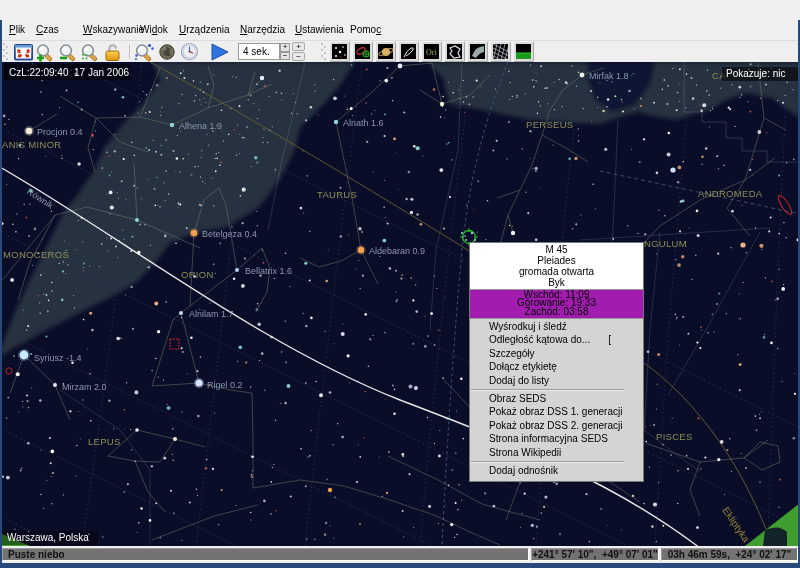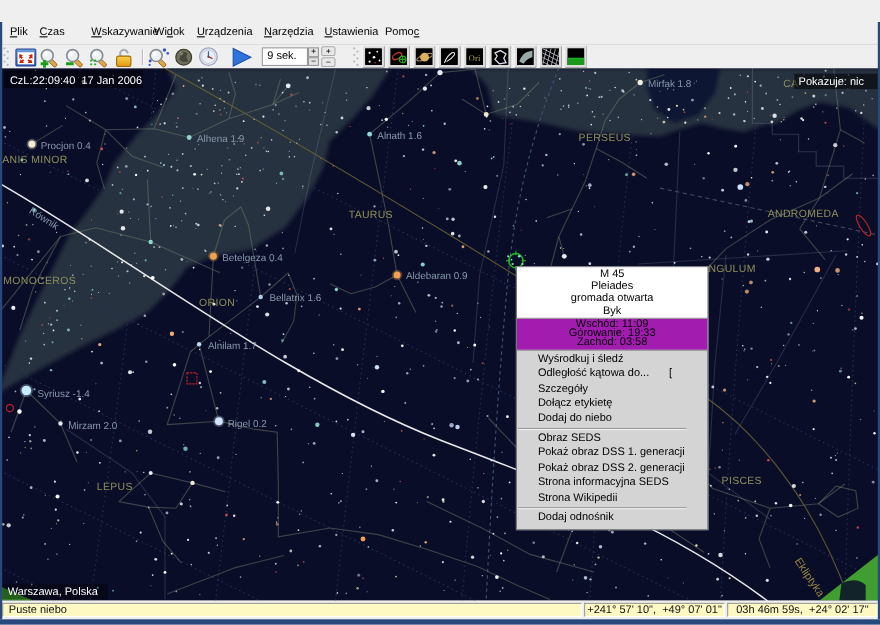--- a/index.html
+++ b/index.html
@@ -12,23 +12,23 @@
 #title { position:absolute; left:0; width:766px; top:3px; text-align:center;
   font-size:11px; font-weight:bold; color:#fff; text-shadow:1px 1px 1px rgba(0,0,30,.5); }
 .wbtn { position:absolute; top:3px; width:14px; height:14px; border-radius:3px;
   background:linear-gradient(to bottom,#a8c8ec,#6e9cd4);
   border:1px solid #35578a; }
 .wbtn svg { position:absolute; left:1px; top:1px; }
 #menubar { top:20px; height:21px; background:#efefef; border-bottom:1px solid #dcdcdc;padding-left:21px; }
 .mi { position:absolute; top:4px; font-size:10px; color:#000; }
 #toolbar { top:41px; height:21px; background:#efefef; }
 #statusbar { top:546px; height:17px; background:#efefef; }
-.spanel { position:absolute; top:2px; height:13px; background:#fef9c3;
+.spanel { position:absolute; top:2px; height:13px; background:#737373;
   border:1px solid #fff; border-top-color:#9b9b9b; border-left-color:#9b9b9b;
-  font-size:10px; color:#111; line-height:11px; }
+  font-size:10px; color:#111; line-height:11px;font-weight:bold; }
 .dkbtn { position:absolute; top:0px; width:21px; height:21px; background:#dcdcdc;
   border:1px solid #a8a8a8; border-top-color:#f5f5f5; border-left-color:#f5f5f5; border-radius:2px; }
 .dkbtn .ic { position:absolute; left:2px; top:2px; width:15px; height:15px; background:#000; }
 #borders div { position:absolute; background:#27497c; }
 #ctx { position:absolute; left:469px; top:242px; width:175px;
   border:1px solid #76797c; background:#d4d4d4; font-size:10px; color:#000; }
 #ctx .hdr { background:#fff; text-align:center; padding:1px 0 0.5px 0; line-height:11px; }
 #ctx .rise { background:#a21caf; text-align:center; font-size:10px; line-height:8.7px;
   padding:1px 0 1px 0; border-top:1px solid #999; }
 #ctx .items { border-top:1px solid #999; padding:1px 18px 4px 0; }
@@ -1292,21 +1292,21 @@
       <circle cx="8.5" cy="8.5" r="8" fill="#eceef4" stroke="#9aa4c0" stroke-width="1.2"></circle>
       <circle cx="8.5" cy="8.5" r="6.2" fill="none" stroke="#c8cede" stroke-width="1"></circle>
       <circle cx="8.5" cy="8.5" r="1" fill="#345"></circle>
       <line x1="8.5" y1="8.5" x2="8.5" y2="3.6" stroke="#369" stroke-width="1.1"></line>
       <line x1="8.5" y1="8.5" x2="12.2" y2="10.3" stroke="#a33" stroke-width="1.1"></line>
     </g>
 
     <path d="M212,3 L228,11 L212,19 Z" fill="#2f74dc" stroke="#1850b0" stroke-width="1"></path>
   </svg>
 
-  <div style="position:absolute;left:238px;top:2px;width:42px;height:17px;background:#fff;border:1px solid #999;font-size:10px;line-height:15px;padding-left:4px">9 sek.</div>
+  <div style="position:absolute;left:238px;top:2px;width:42px;height:17px;background:#fff;border:1px solid #999;font-size:10px;line-height:15px;padding-left:4px">4 sek.</div>
   <div style="position:absolute;left:280px;top:2px;width:10px;height:8.5px;background:#e4e4e4;border:1px solid #999;font-size:8px;line-height:6px;text-align:center">+</div>
   <div style="position:absolute;left:280px;top:10.5px;width:10px;height:8.5px;background:#e4e4e4;border:1px solid #999;font-size:8px;line-height:6px;text-align:center">−</div>
   <div style="position:absolute;left:292px;top:1px;width:13px;height:9px;background:#e8e8e8;border:1px solid #aaa;border-radius:2px;font-size:8px;line-height:7px;text-align:center">+</div>
   <div style="position:absolute;left:292px;top:11px;width:13px;height:9px;background:#e8e8e8;border:1px solid #aaa;border-radius:2px;font-size:8px;line-height:7px;text-align:center">−</div>
   <svg width="12" height="21" style="position:absolute;left:318px;top:0">
     <g fill="#b8b8b8">
       <circle cx="4" cy="3" r="1"></circle>
           <circle cx="7" cy="6" r="1"></circle>
           <circle cx="4" cy="9" r="1"></circle>
       <circle cx="7" cy="12" r="1"></circle>
@@ -1393,21 +1393,21 @@
 </div>
 
 <div id="ctx">
   <div class="hdr">M 45<br>Pleiades<br>gromada otwarta<br>Byk</div>
   <div class="rise">Wschód: 11:09<br>Górowanie: 19:33<br>Zachód: 03:58</div>
   <div class="items">
     <div class="it">Wyśrodkuj i śledź</div>
     <div class="it">Odległość kątowa do...<span style="position:absolute;right:14px;top:0">[</span></div>
     <div class="it">Szczegóły</div>
     <div class="it">Dołącz etykietę</div>
-    <div class="it">Dodaj do niebo</div>
+    <div class="it">Dodaj do listy</div>
     <div class="sep"></div>
     <div class="it">Obraz SEDS</div>
     <div class="it">Pokaż obraz DSS 1. generacji</div>
     <div class="it">Pokaż obraz DSS 2. generacji</div>
     <div class="it">Strona informacyjna SEDS</div>
     <div class="it">Strona Wikipedii</div>
     <div class="sep"></div>
     <div class="it">Dodaj odnośnik</div>
   </div>
 </div>

